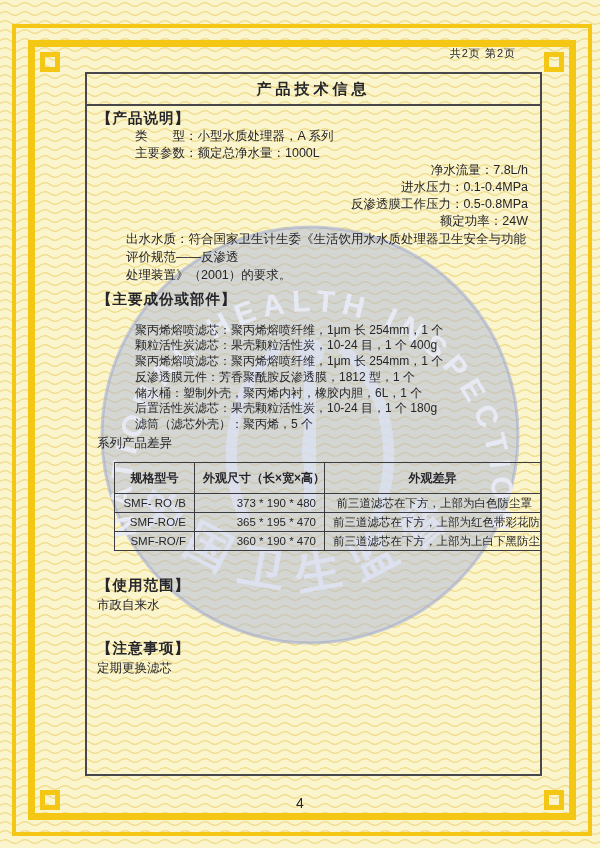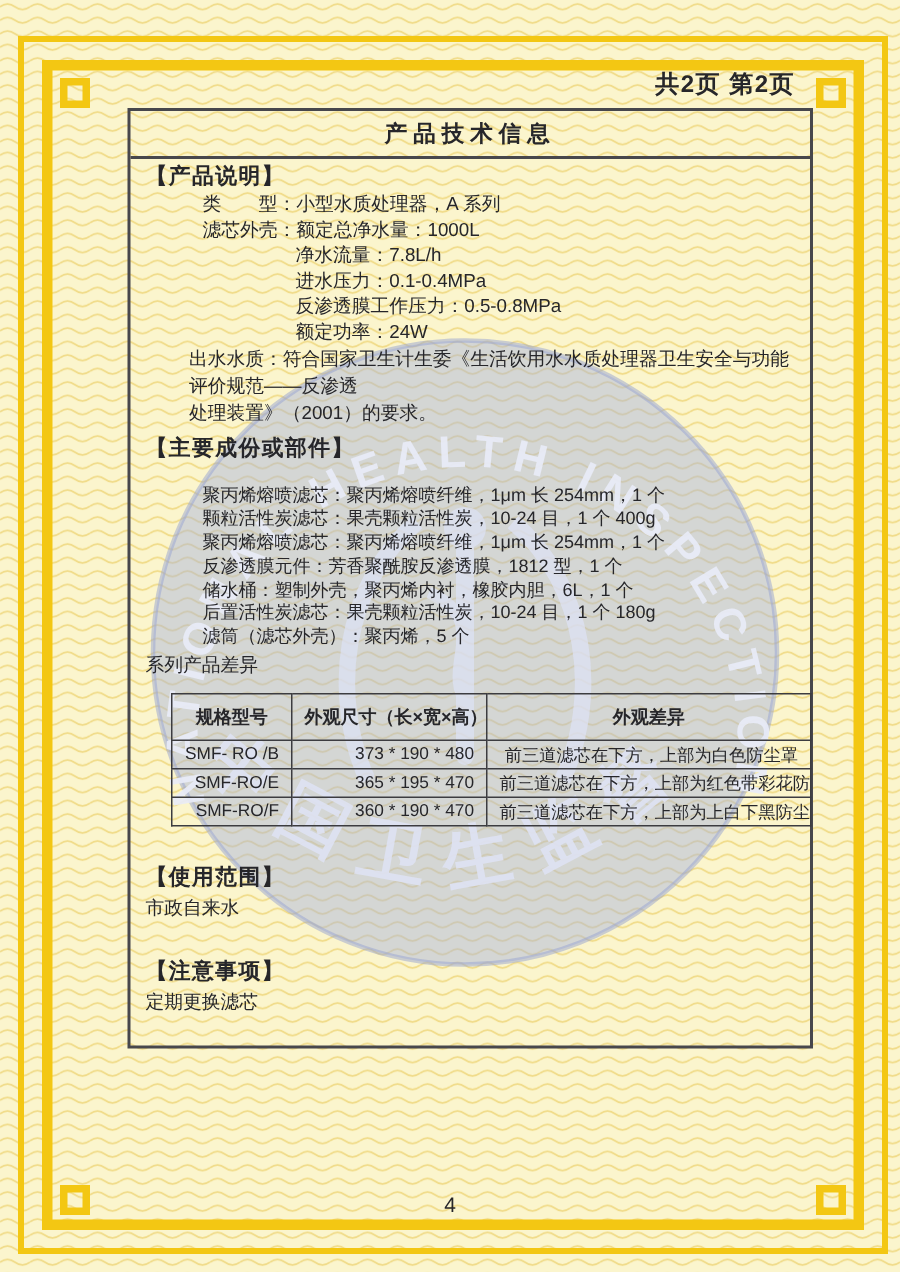--- a/index.html
+++ b/index.html
@@ -11,30 +11,30 @@
   .bg-pattern,.watermark{position:absolute;left:0;top:0;width:600px;height:848px;}
   .bg-pattern{z-index:0;}
   .watermark{z-index:1;}
   
   .frame{position:absolute;border-style:solid;border-color:#f3c713;box-sizing:border-box;z-index:2;pointer-events:none;}
   .frame-outer{left:12px;top:24px;width:580px;height:812px;border-width:4px;}
   .frame-inner{left:28px;top:40px;width:548px;height:780px;border-width:7px;}
   .knot{position:absolute;width:20px;height:20px;border:5px solid #f3c713;box-sizing:border-box;z-index:2;}
   .knot-tl{left:40px;top:52px;} .knot-tr{right:36px;top:52px;}
   .knot-bl{left:40px;bottom:38px;} .knot-br{right:36px;bottom:38px;}
-  .page-info{position:absolute;top:46px;right:70px;font-size:16px;font-weight:bold;letter-spacing:1px;z-index:3;}
+  .page-info{position:absolute;top:46px;right:84px;font-size:11px;font-weight:normal;letter-spacing:1px;z-index:3;}
   
-  .doc-box{position:absolute;left:85px;top:72px;width:457px;height:627px;border:2px solid #47474c;box-sizing:border-box;z-index:3;}
+  .doc-box{position:absolute;left:85px;top:72px;width:457px;height:704px;border:2px solid #47474c;box-sizing:border-box;z-index:3;}
   .doc-title{height:30px;border-bottom:2px solid #47474c;display:flex;align-items:center;justify-content:center;
     font-size:15px;font-weight:bold;letter-spacing:4px;}
   .doc-content{padding:2px 12px 0 10px;font-size:12.5px;}
   .sec-h{font-size:14.5px;font-weight:bold;line-height:20px;letter-spacing:1px;}
   .line{line-height:17px;white-space:pre-wrap;}
   .ind1{margin-left:38px;}
-  .ind2{margin-left:100px;}
+  .ind2{margin-left:43px;text-align:right;}
   .wq{line-height:17.5px;margin-top:1px;white-space:pre-wrap;margin-left:29px;}
   .sec-h.h-comp{margin-top:4px;}
   .comps{margin-top:14px;}
   .comps .line{font-size:12px;line-height:15.8px;}
   .series-note{margin-top:2px;line-height:17px;}
   table.spec{border-collapse:collapse;margin:10px 0 0 17px;width:426px;font-size:11.5px;table-layout:fixed;}
   table.spec th,table.spec td{border:1px solid #3c3c40;padding:1px 8px;overflow:hidden;white-space:nowrap;}
   table.spec th{height:28px;font-weight:bold;text-align:center;font-size:12px;}
   table.spec td{height:16px;text-align:right;}
   .h-usage{margin-top:24px;} .h-notes{margin-top:24px;}
@@ -88,21 +88,21 @@
   <div class="page-info">共2页 第2页</div>
 
   <div class="doc-box">
     <div class="doc-title">产品技术信息</div>
     <div class="doc-content">
 
       <div class="sec-h">【产品说明】</div>
 
       <div class="line ind1"><span>类　　型：</span><span>小型水质处理器，A 系列</span></div>
 
-      <div class="line ind1"><span>滤芯外壳：</span><span>额定总净水量：1000L</span></div>
+      <div class="line ind1"><span>主要参数：</span><span>额定总净水量：1000L</span></div>
       <div class="line ind2">净水流量：7.8L/h</div>
       <div class="line ind2">进水压力：0.1-0.4MPa</div>
       <div class="line ind2">反渗透膜工作压力：0.5-0.8MPa</div>
       <div class="line ind2">额定功率：24W</div>
 
       <div class="wq">出水水质：符合国家卫生计生委《生活饮用水水质处理器卫生安全与功能评价规范——反渗透</div>
       <div class="wq">处理装置》（2001）的要求。</div>
 
       <div class="sec-h h-comp">【主要成份或部件】</div>
       <div class="comps">

